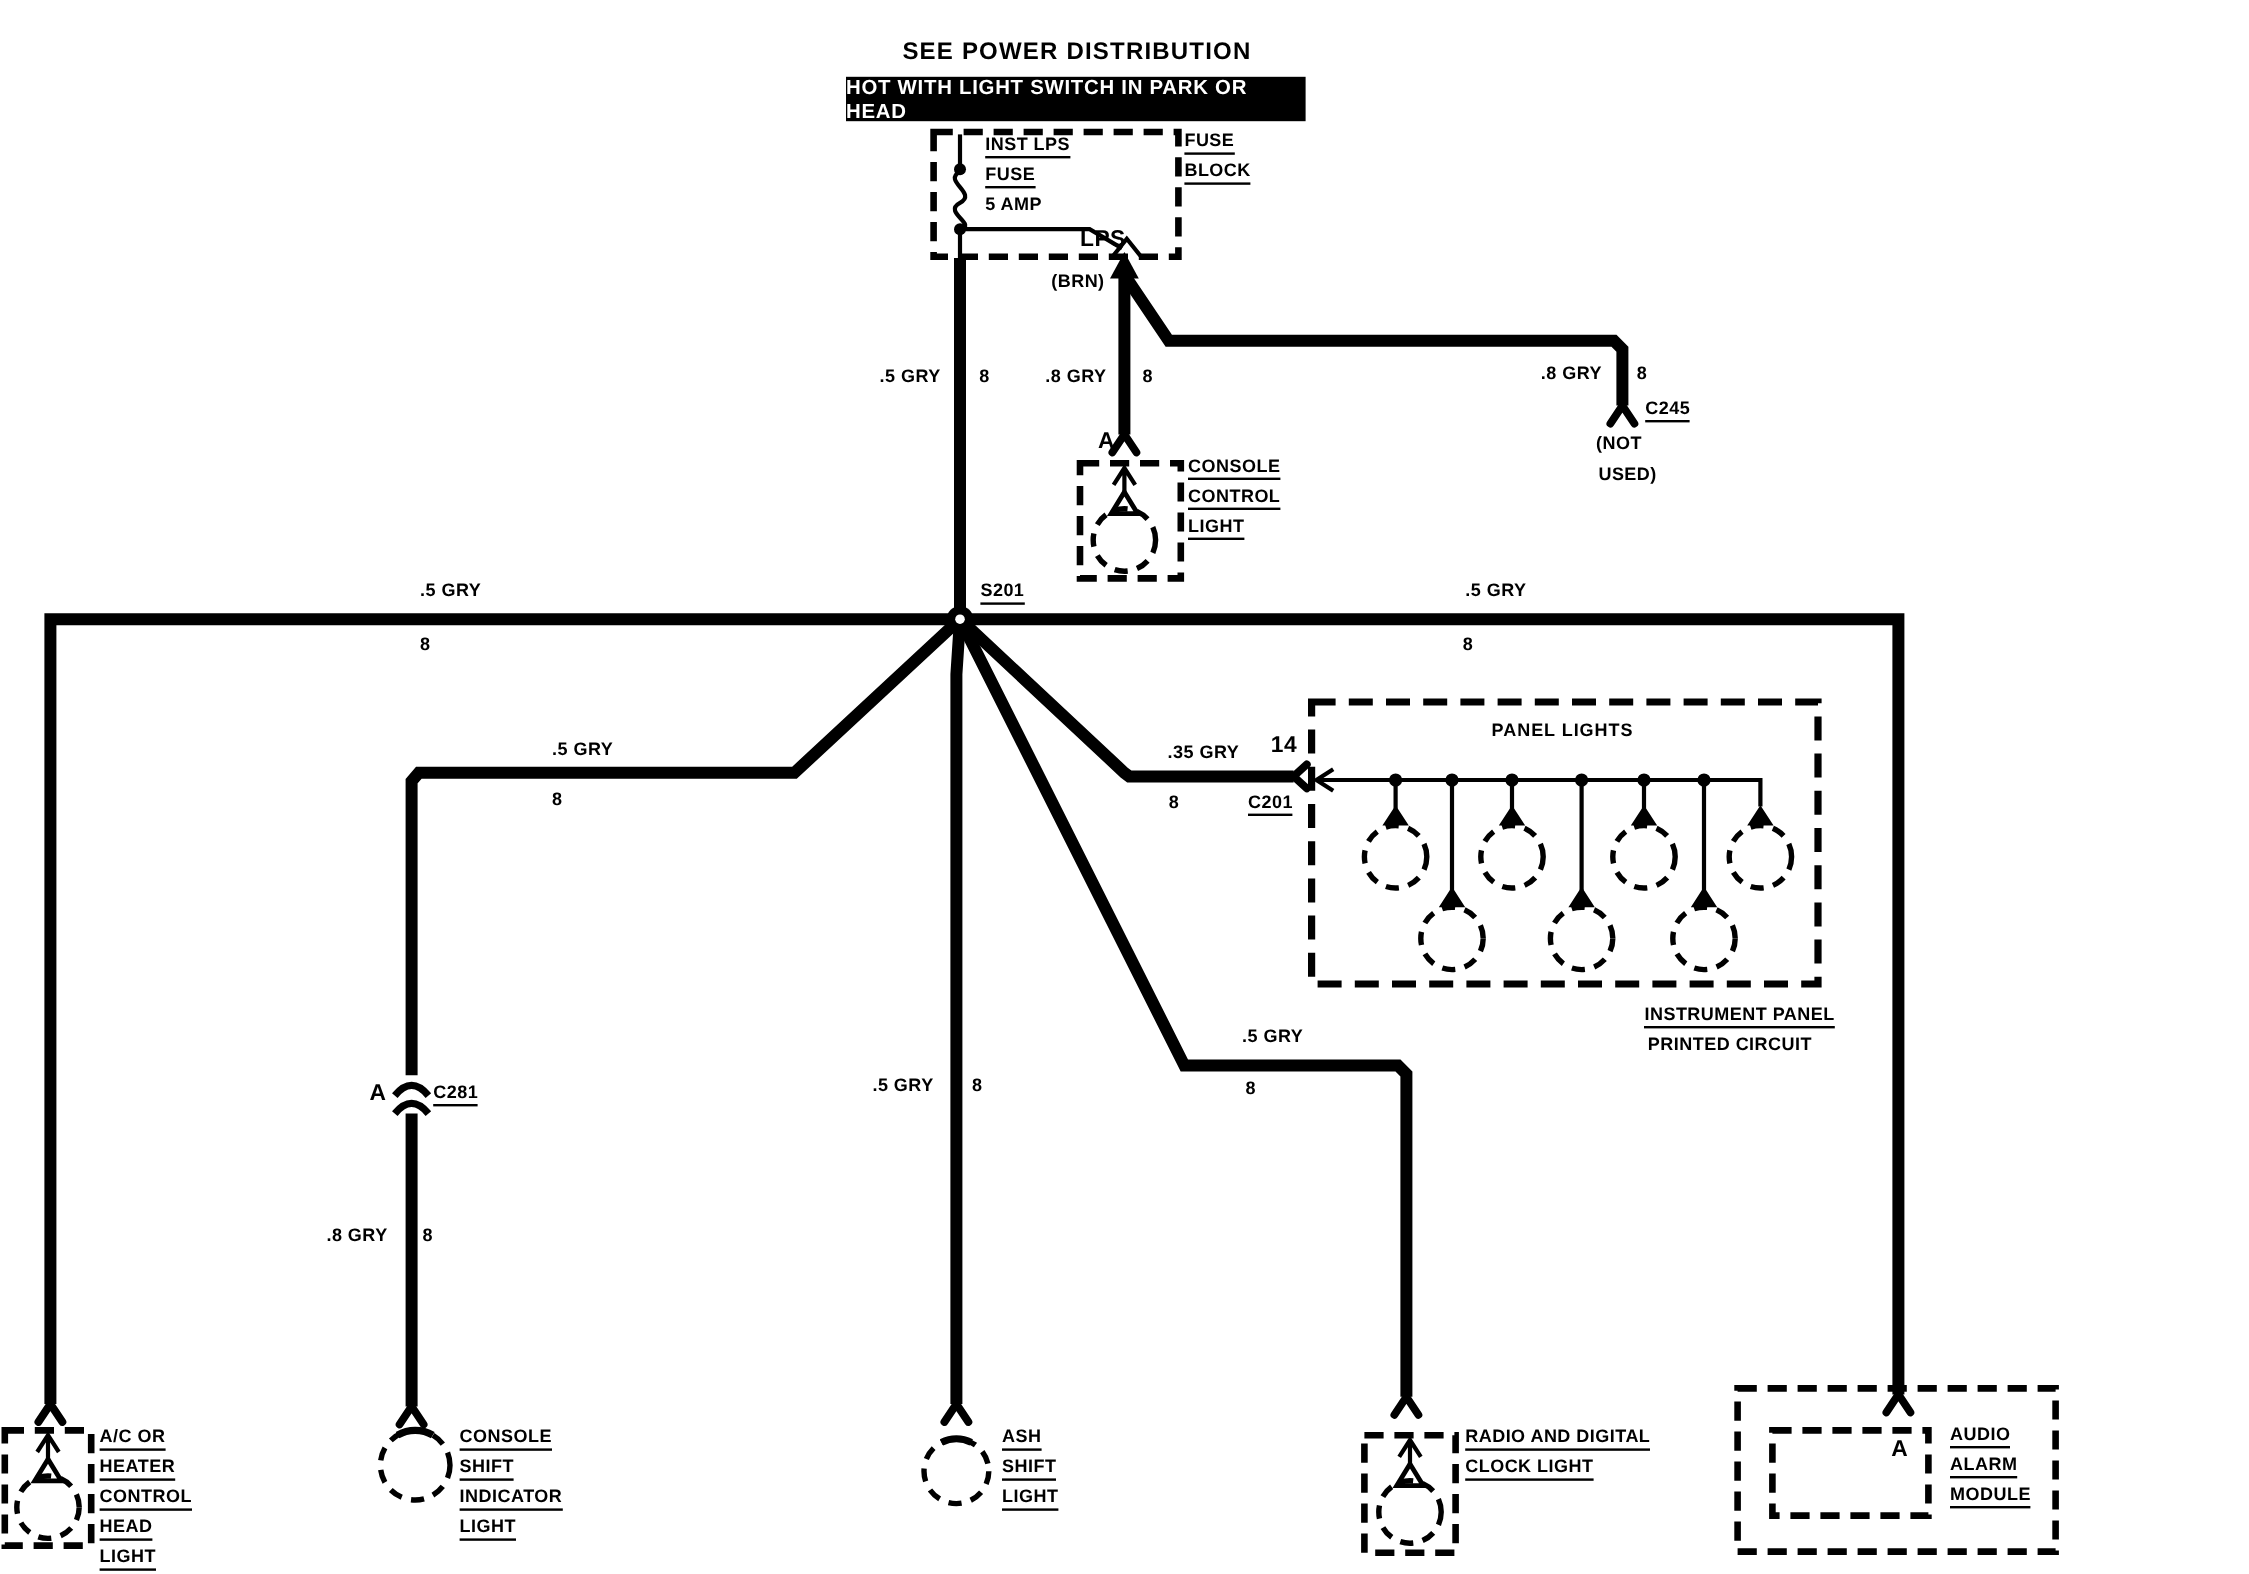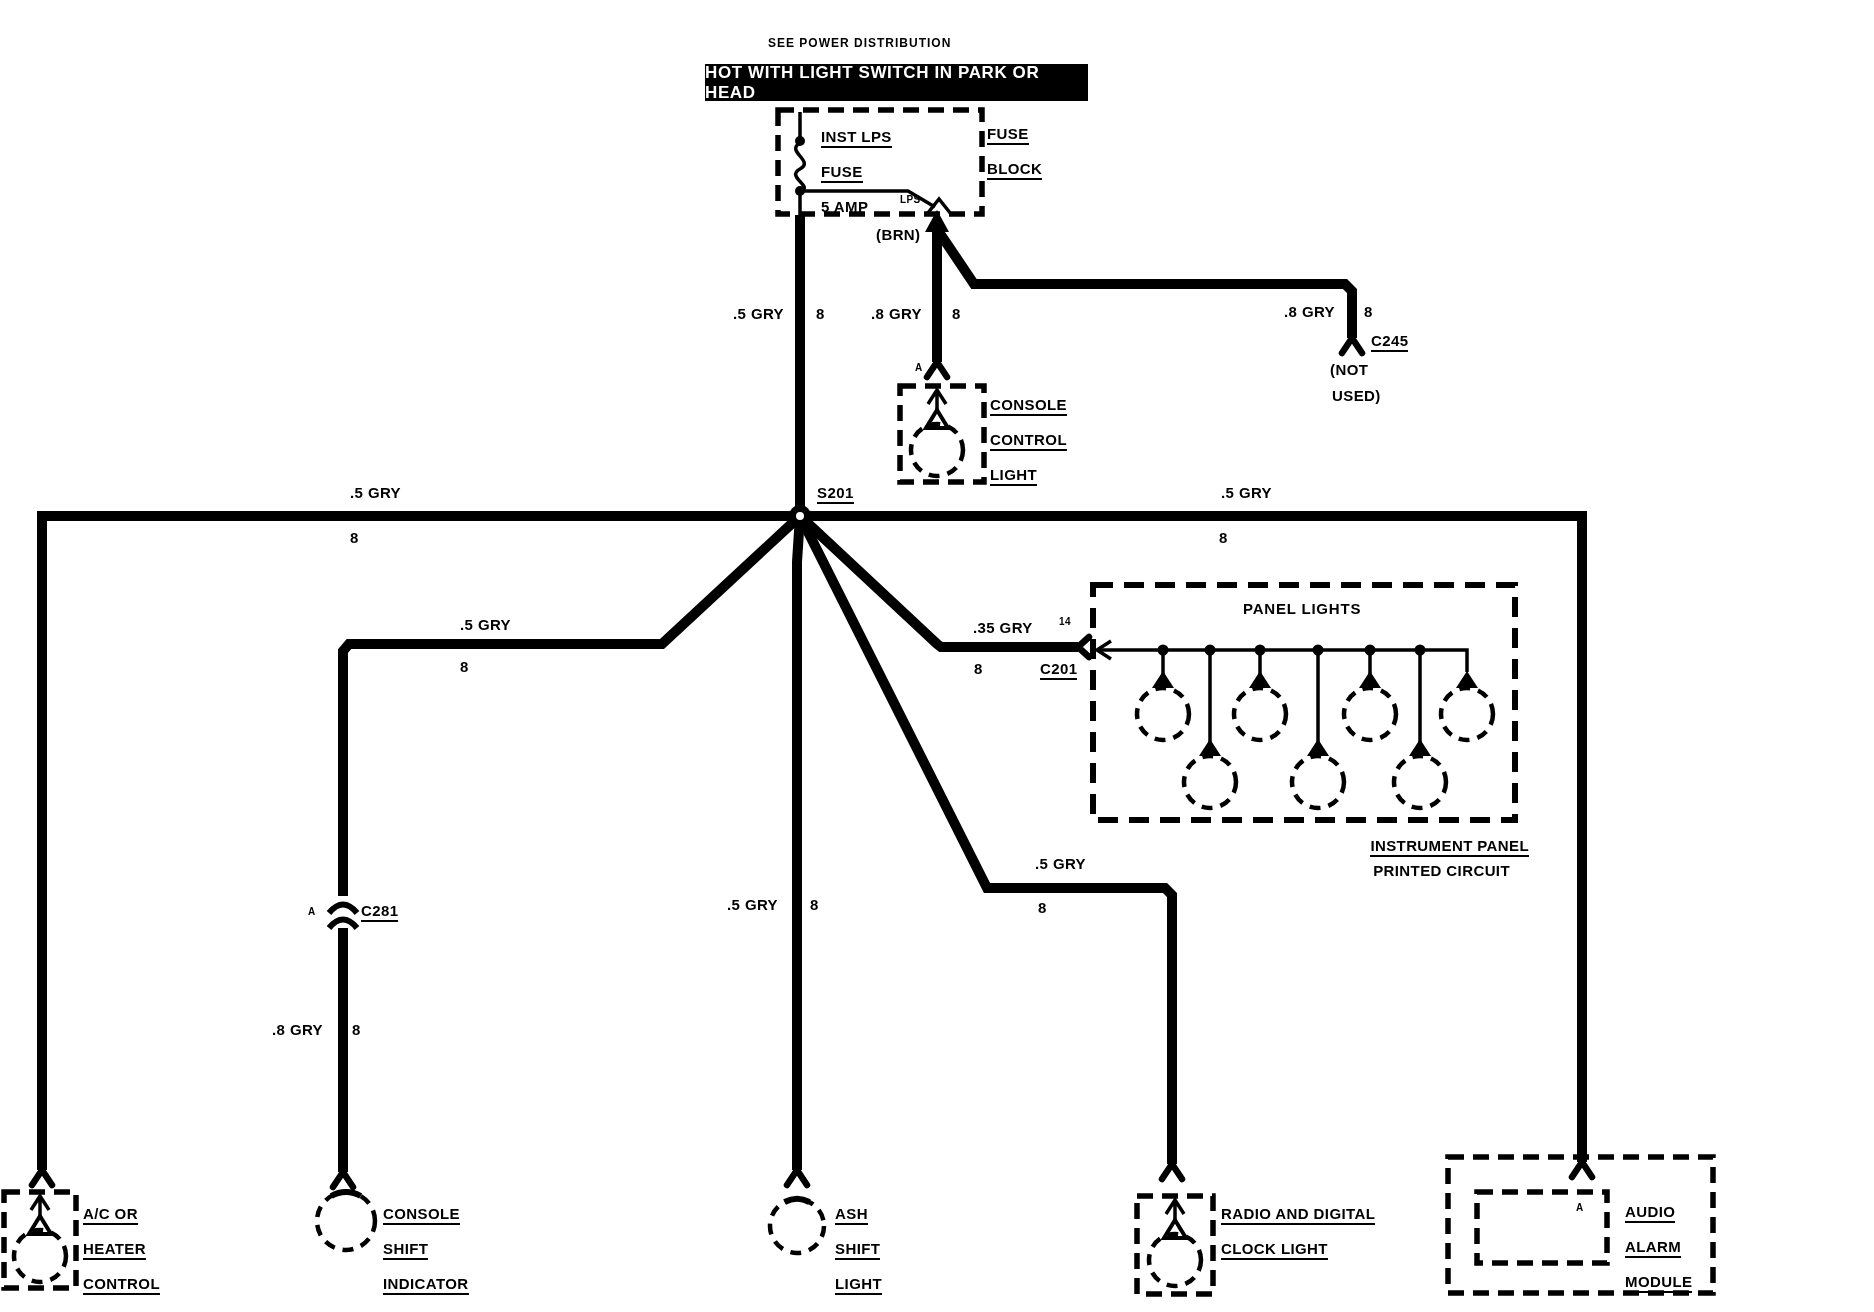--- a/index.html
+++ b/index.html
@@ -1,22 +1,22 @@
 <!DOCTYPE html>
 <html><head>
 <meta charset="utf-8">
 <style>
   html,body{margin:0;padding:0;background:#fff;}
   #diagram{position:relative;width:1874px;height:1312px;background:#ffffff;overflow:hidden;}
   #wiring-svg{position:absolute;left:0;top:0;}
   .lbl{position:absolute;font-family:"Liberation Sans",sans-serif;font-weight:bold;
        font-size:15px;color:#000;white-space:nowrap;letter-spacing:.4px;line-height:16px;}
-  .s14{font-size:10px;}
+  .s14{font-size:19px;}
   .u{border-bottom:2.6px solid #000;padding-bottom:1px;}
-  .stack span{display:table;margin-bottom:6px;margin-top:16px;}
+  .stack span{display:table;margin-bottom:6px;}
   .stack .nu{border-bottom:none;}
   .banner{position:absolute;left:705px;top:64px;width:383px;height:37px;background:#000;color:#fff;
           display:flex;align-items:center;justify-content:center;
           font-family:"Liberation Sans",sans-serif;font-weight:bold;font-size:17px;letter-spacing:.6px;}
   .ls1{letter-spacing:1px;}
   
   .w{stroke:#000;stroke-width:10;fill:none;stroke-linejoin:miter;}
   .t{stroke:#000;stroke-width:3.5;fill:none;}
   .ft{stroke:#000;stroke-width:6.5;fill:none;stroke-linecap:round;}
   .db{stroke:#000;stroke-width:5.5;fill:none;stroke-dasharray:16 9;}
@@ -130,21 +130,21 @@
       <circle class="dc" cx="1260" cy="714" r="26"></circle>
       <circle class="dc" cx="1370" cy="714" r="26"></circle>
       <circle class="dc" cx="1467" cy="714" r="26"></circle>
       <path class="trif" d="M1210 739 L1199 756 H1221 Z M1318 739 L1307 756 H1329 Z M1420 739 L1409 756 H1431 Z"></path>
       <circle class="dc" cx="1210" cy="782" r="26"></circle>
       <circle class="dc" cx="1318" cy="782" r="26"></circle>
       <circle class="dc" cx="1420" cy="782" r="26"></circle>
     </g>
   </svg>
 
-  <div class="lbl ls1" style="left:768px;top:35px;font-size:12px">SEE POWER DISTRIBUTION</div>
+  <div class="lbl ls1" style="left:752px;top:35px;font-size:20px">SEE POWER DISTRIBUTION</div>
   <div class="banner">HOT WITH LIGHT SWITCH IN PARK OR HEAD</div>
 
   <div class="lbl stack" style="left:821px;top:113px">
     <span class="u">INST LPS</span>
     <span class="u">FUSE</span>
     <span class="nu">5 AMP</span>
   </div>
   <div class="lbl stack" style="left:987px;top:110px">
     <span class="u">FUSE</span>
     <span class="u">BLOCK</span>

